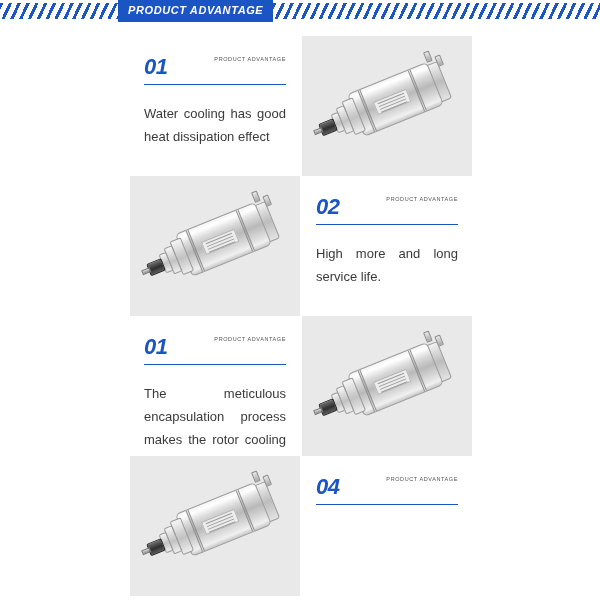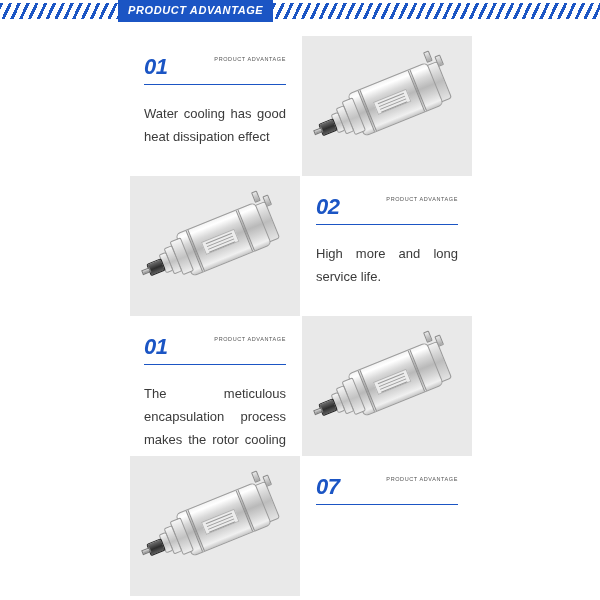--- a/index.html
+++ b/index.html
@@ -396,20 +396,20 @@
             <div class="fs fs-c"></div>
             <div class="collet"></div>
             <div class="shaft"></div>
           </div>
         </div>
       </div>
     </div>
     <div class="cell cell-right">
       <div class="textblock">
         <div class="num-line">
-          <span class="num">07</span>
+          <span class="num">04</span>
           <span class="num-sub">PRODUCT ADVANTAGE</span>
         </div>
       </div>
     </div>
   </div>
 
 </div>
 
 </body></html>

